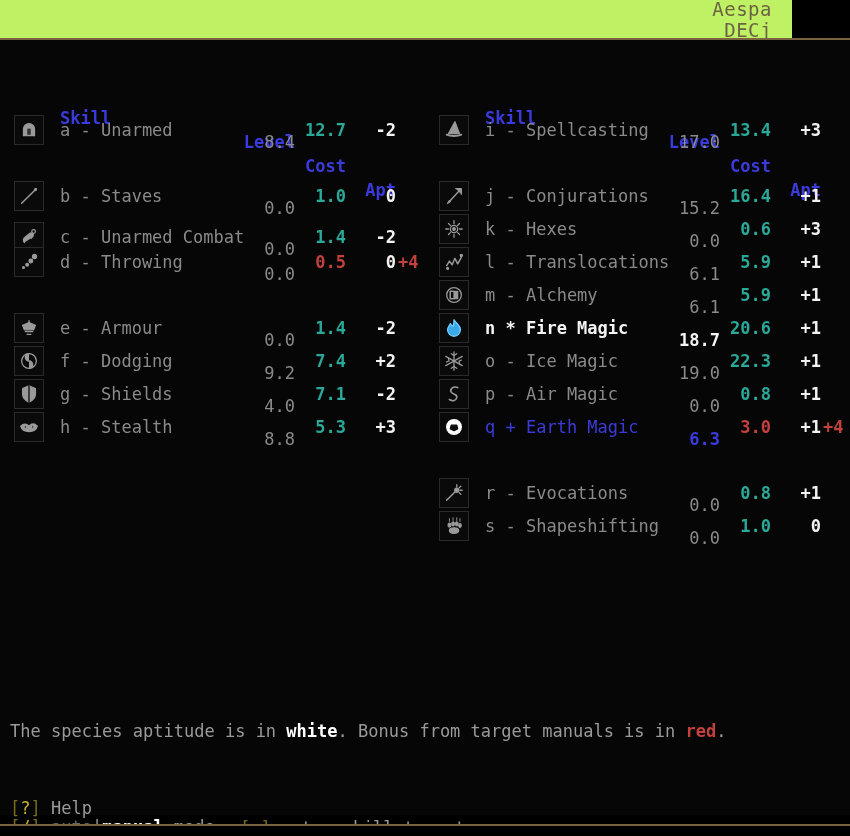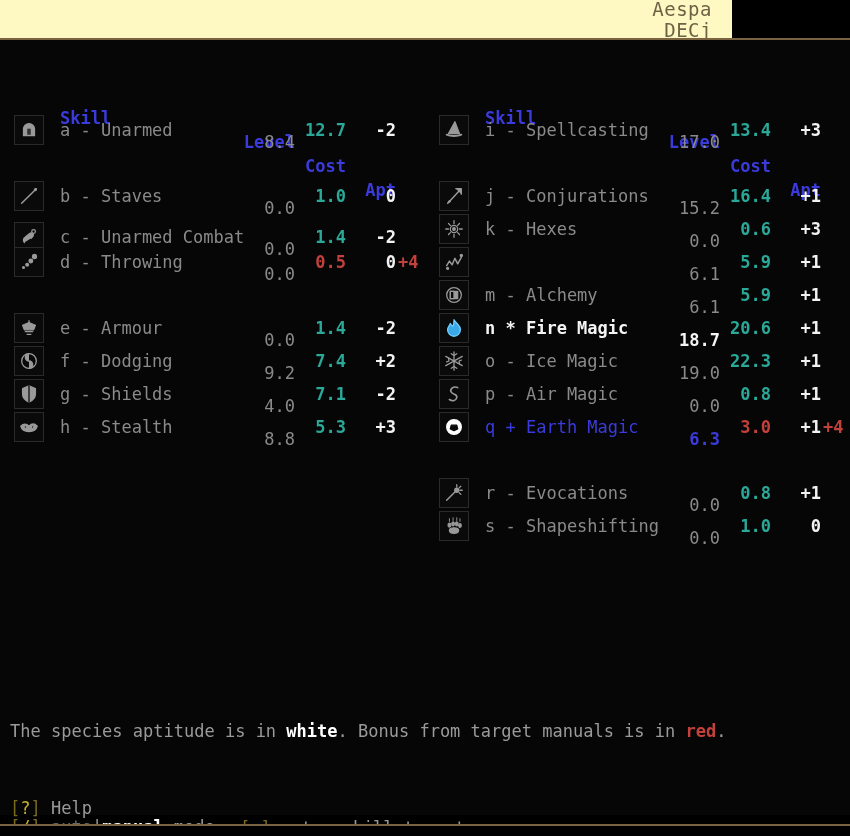--- a/index.html
+++ b/index.html
@@ -14,23 +14,23 @@
     overflow: hidden;
     font-family: "DejaVu Sans Mono", "Liberation Mono", monospace;
     color: #b0b0b0;
     position: relative;
   }
 
   
   #topbar {
     position: absolute;
     left: 0; top: 0;
-    width: 732px;
+    width: 792px;
     height: 40px;
-    background: #fef9c3;
+    background: #bef264;
   }
   #topbar-rule {
     position: absolute;
     left: 0; top: 38px;
     width: 850px;
     height: 2px;
     background: #7b6340;
   }
   #hud-name {
     position: absolute;
@@ -300,21 +300,21 @@
             </svg></div><div class="skill-name">j - Conjurations</div><div class="lvl">15.2</div><div class="cost">16.4</div><div class="apt">+1</div></div>
         <div class="row" style="top: 174px;"><div class="icon-box"><svg width="22" height="22" viewBox="0 0 24 24" fill="none" stroke="#9a9a9a" stroke-width="1.4" stroke-linecap="round" stroke-linejoin="round">
               <circle cx="12" cy="12" r="4"></circle>
               <circle cx="12" cy="12" r="1.4" fill="#9a9a9a"></circle>
               <path d="M12 3v3M12 18v3M3 12h3M18 12h3M6 6l2 2M18 6l-2 2M6 18l2-2M18 18l-2-2"></path>
             </svg></div><div class="skill-name">k - Hexes</div><div class="lvl">0.0</div><div class="cost">0.6</div><div class="apt">+3</div></div>
         <div class="row" style="top: 207px;"><div class="icon-box"><svg width="22" height="22" viewBox="0 0 24 24" fill="none" stroke="#9a9a9a" stroke-width="1.4" stroke-linecap="round" stroke-linejoin="round">
               <path d="M4 16l3-5 3 4 3-7 3 6 4-7" stroke-width="1.6"></path>
               <circle cx="5" cy="19" r="1" fill="#9a9a9a"></circle>
               <circle cx="20" cy="5" r="1.2" fill="#9a9a9a"></circle>
-            </svg></div><div class="lvl">6.1</div><div class="cost">5.9</div><div class="apt">+1</div></div>
+            </svg></div><div class="skill-name">l - Translocations</div><div class="lvl">6.1</div><div class="cost">5.9</div><div class="apt">+1</div></div>
         <div class="row" style="top: 240px;"><div class="icon-box"><svg width="22" height="22" viewBox="0 0 24 24" fill="none" stroke="#9a9a9a" stroke-width="1.4" stroke-linecap="round" stroke-linejoin="round">
               <circle cx="12" cy="12" r="8"></circle>
               <rect x="8" y="8" width="8" height="8" fill="#9a9a9a"></rect>
               <rect x="8" y="8" width="4" height="8" fill="#0a0a0a"></rect>
             </svg></div><div class="skill-name">m - Alchemy</div><div class="lvl">6.1</div><div class="cost">5.9</div><div class="apt">+1</div></div>
         <div class="row selected" style="top: 273px;"><div class="icon-box"><svg width="22" height="22" viewBox="0 0 24 24" fill="none" stroke="#6fd0ff" stroke-width="1.4" stroke-linecap="round" stroke-linejoin="round">
               <path d="M12 3c3 5 7 6 7 11a7 7 0 0 1-14 0c0-3 2-4 3-7 1 2 2 3 3 3 1-2 1-4 1-7z" fill="#3ba8e8" stroke="#6fd0ff"></path>
             </svg></div><div class="skill-name">n * Fire Magic</div><div class="lvl">18.7</div><div class="cost">20.6</div><div class="apt">+1</div></div>
         <div class="row" style="top: 306px;"><div class="icon-box"><svg width="22" height="22" viewBox="0 0 24 24" fill="none" stroke="#9a9a9a" stroke-width="1.4" stroke-linecap="round" stroke-linejoin="round">
               <path d="M12 2v20M3 7l18 10M21 7L3 17"></path>

